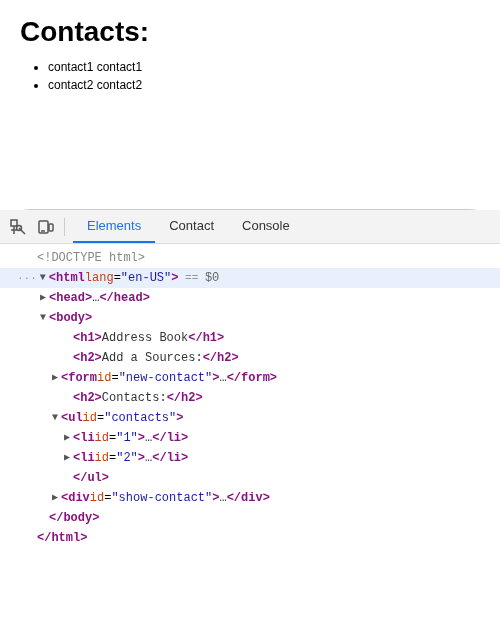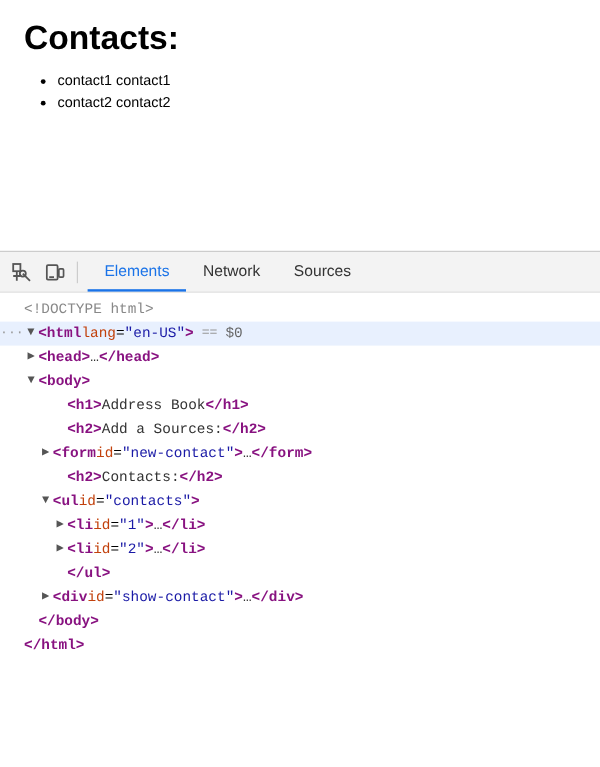--- a/index.html
+++ b/index.html
@@ -45,20 +45,21 @@
     .devtools-panel {
       position: absolute;
       bottom: 0;
       left: 0;
       right: 0;
       height: 430px;
       background: #f3f3f3;
       border-top: 1px solid #ccc;
       display: flex;
       flex-direction: column;
+      border-radius: 31px;
     }
 
     
     .devtools-toolbar {
       display: flex;
       align-items: center;
       background: #f3f3f3;
       border-bottom: 1px solid #ddd;
       height: 34px;
       padding: 0 4px;
@@ -116,21 +117,21 @@
       font-size: 12px;
       color: #333;
     }
 
     
     .html-tree {
       padding: 4px 0;
     }
 
     .tree-line {
-      padding: 1px 0;
+      padding: 1px 17px;
       white-space: nowrap;
       line-height: 18px;
       display: flex;
       align-items: center;
     }
 
     .tree-line.selected {
       background: #e8f0fe;
     }
 
@@ -218,24 +219,24 @@
       </svg>
     </div>
 
     <div class="toolbar-divider"></div>
 
     <div class="devtools-tabs">
       <div class="devtools-tab active">
         <span>Elements</span>
       </div>
       <div class="devtools-tab">
-        <span>Network</span>
+        <span>Contact</span>
       </div>
       <div class="devtools-tab">
-        <span>Sources</span>
+        <span>Console</span>
       </div>
     </div>
   </div>
 
   <div class="devtools-content">
     <div class="html-tree">
 
       <div class="tree-line">
         <span class="indent" style="width:8px"></span>
         <span class="tree-toggle"> </span>

